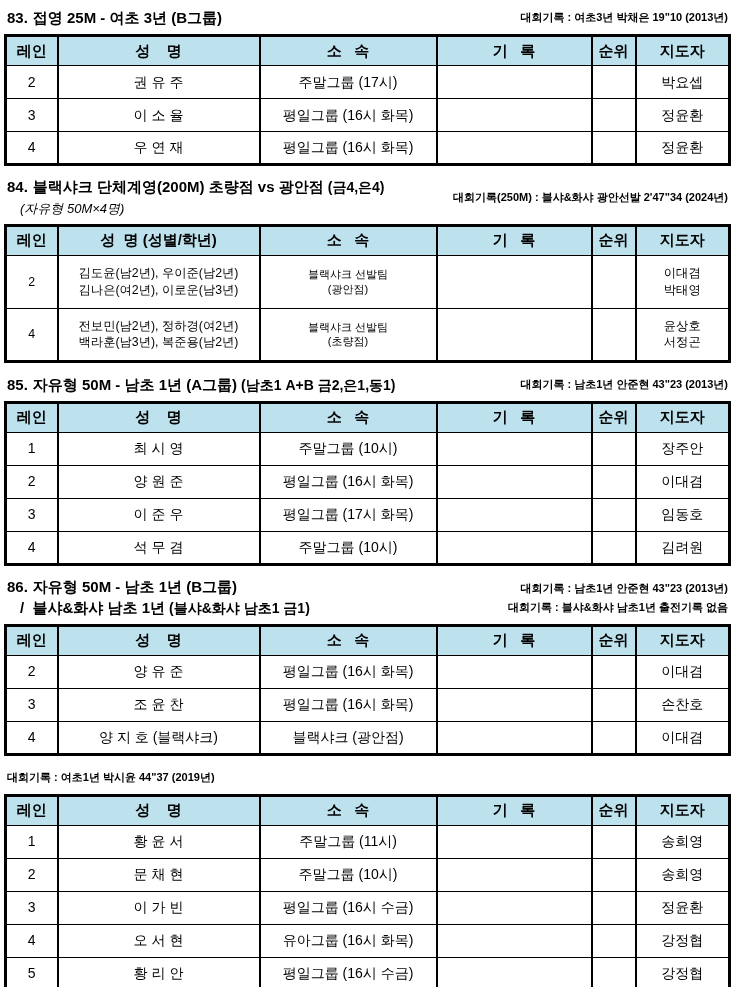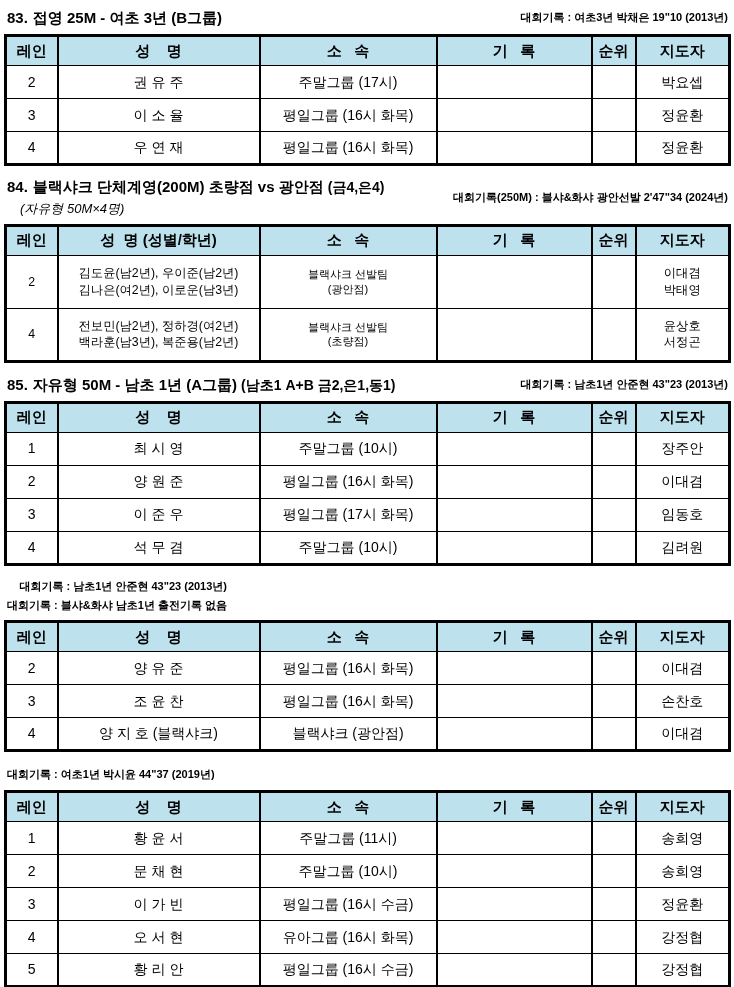--- a/index.html
+++ b/index.html
@@ -234,20 +234,28 @@
               <td class="record-cell"></td>
               <td class="rank-cell"></td>
               <td class="coach-cell">김려원</td>
             </tr>
           </tbody>
     </table>
   </section>
 
   <section class="event">
     <div class="sec-head">
+      <div class="titles">
+        <div class="title-line1">
+          <span class="sec-no">86.</span><span class="sec-title">자유형 50M - 남초 1년 (B그룹)</span>
+        </div>
+        <div class="title-line2">
+          <span class="subtitle-main">/&nbsp; 블샤&amp;화샤 남초 1년</span><span class="sec-note">(블샤&amp;화샤 남초1 금1)</span>
+        </div>
+      </div>
       <div class="records">
             <div>대회기록 : 남초1년 안준현 43"23 (2013년)</div>
             <div>대회기록 : 블샤&amp;화샤 남초1년 출전기록 없음</div>
           </div>
     </div>
     <table class="entry-table">
       <colgroup>
         <col class="col-lane">
             <col class="col-name">
             <col class="col-club">

